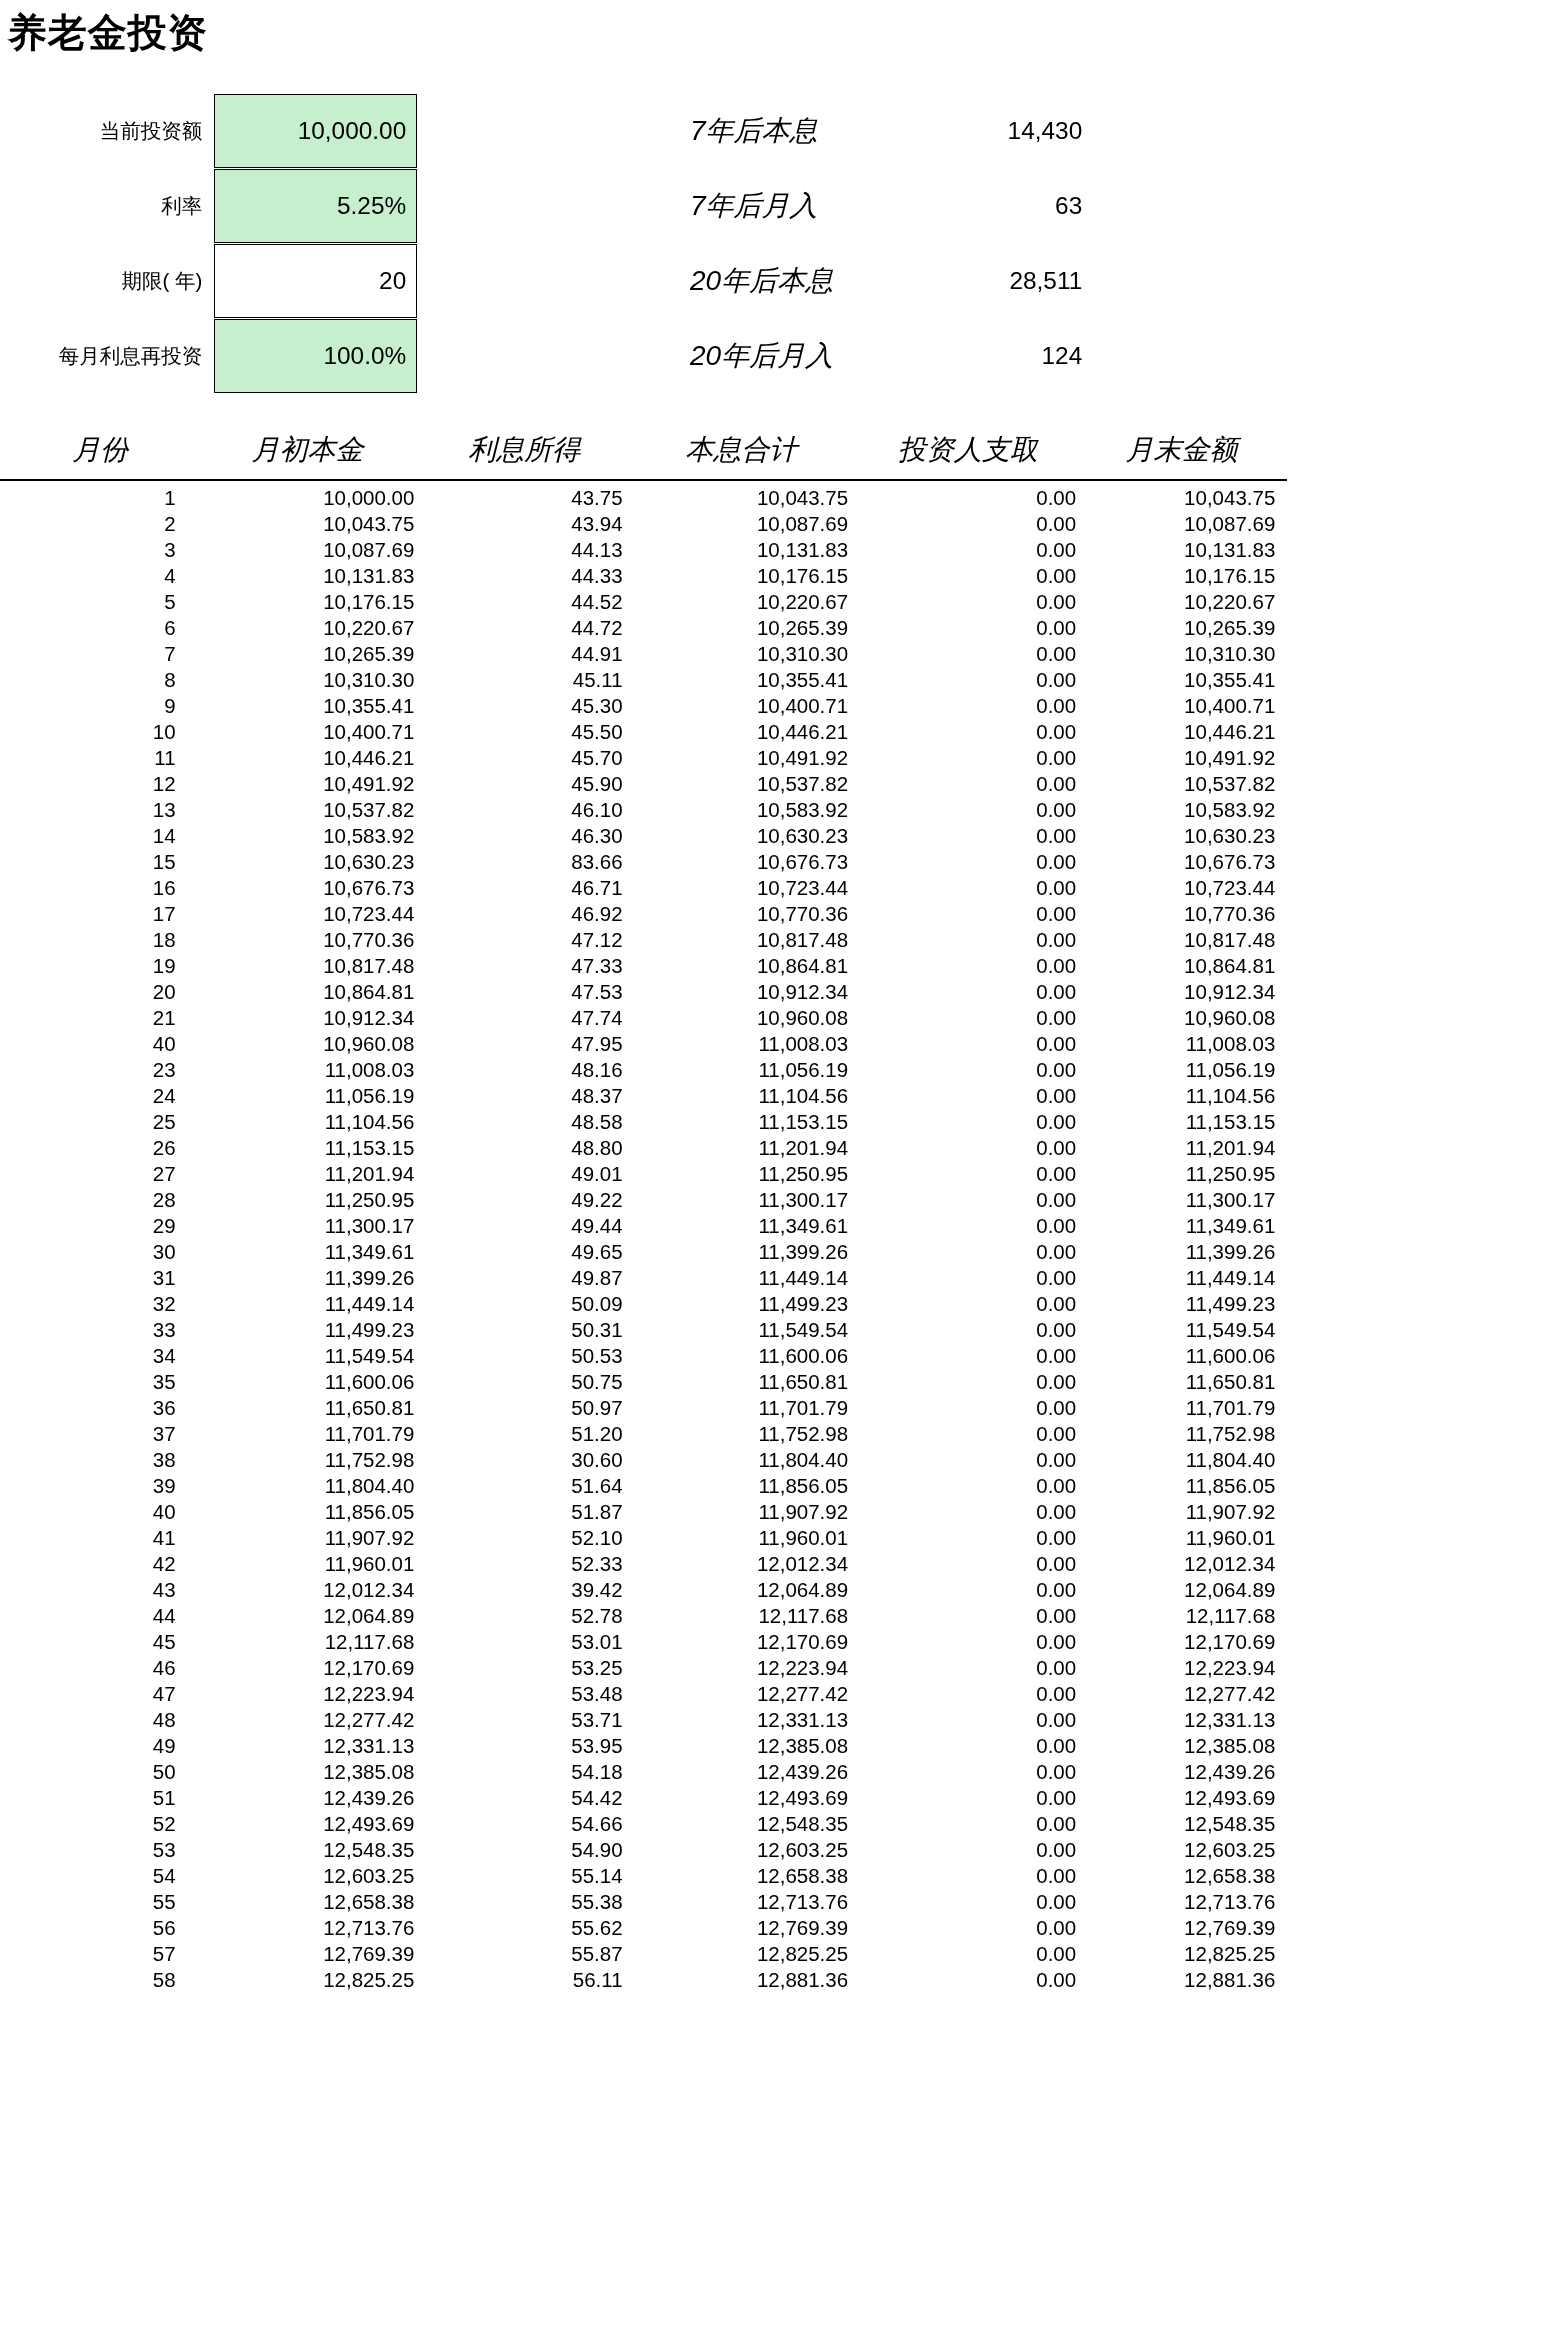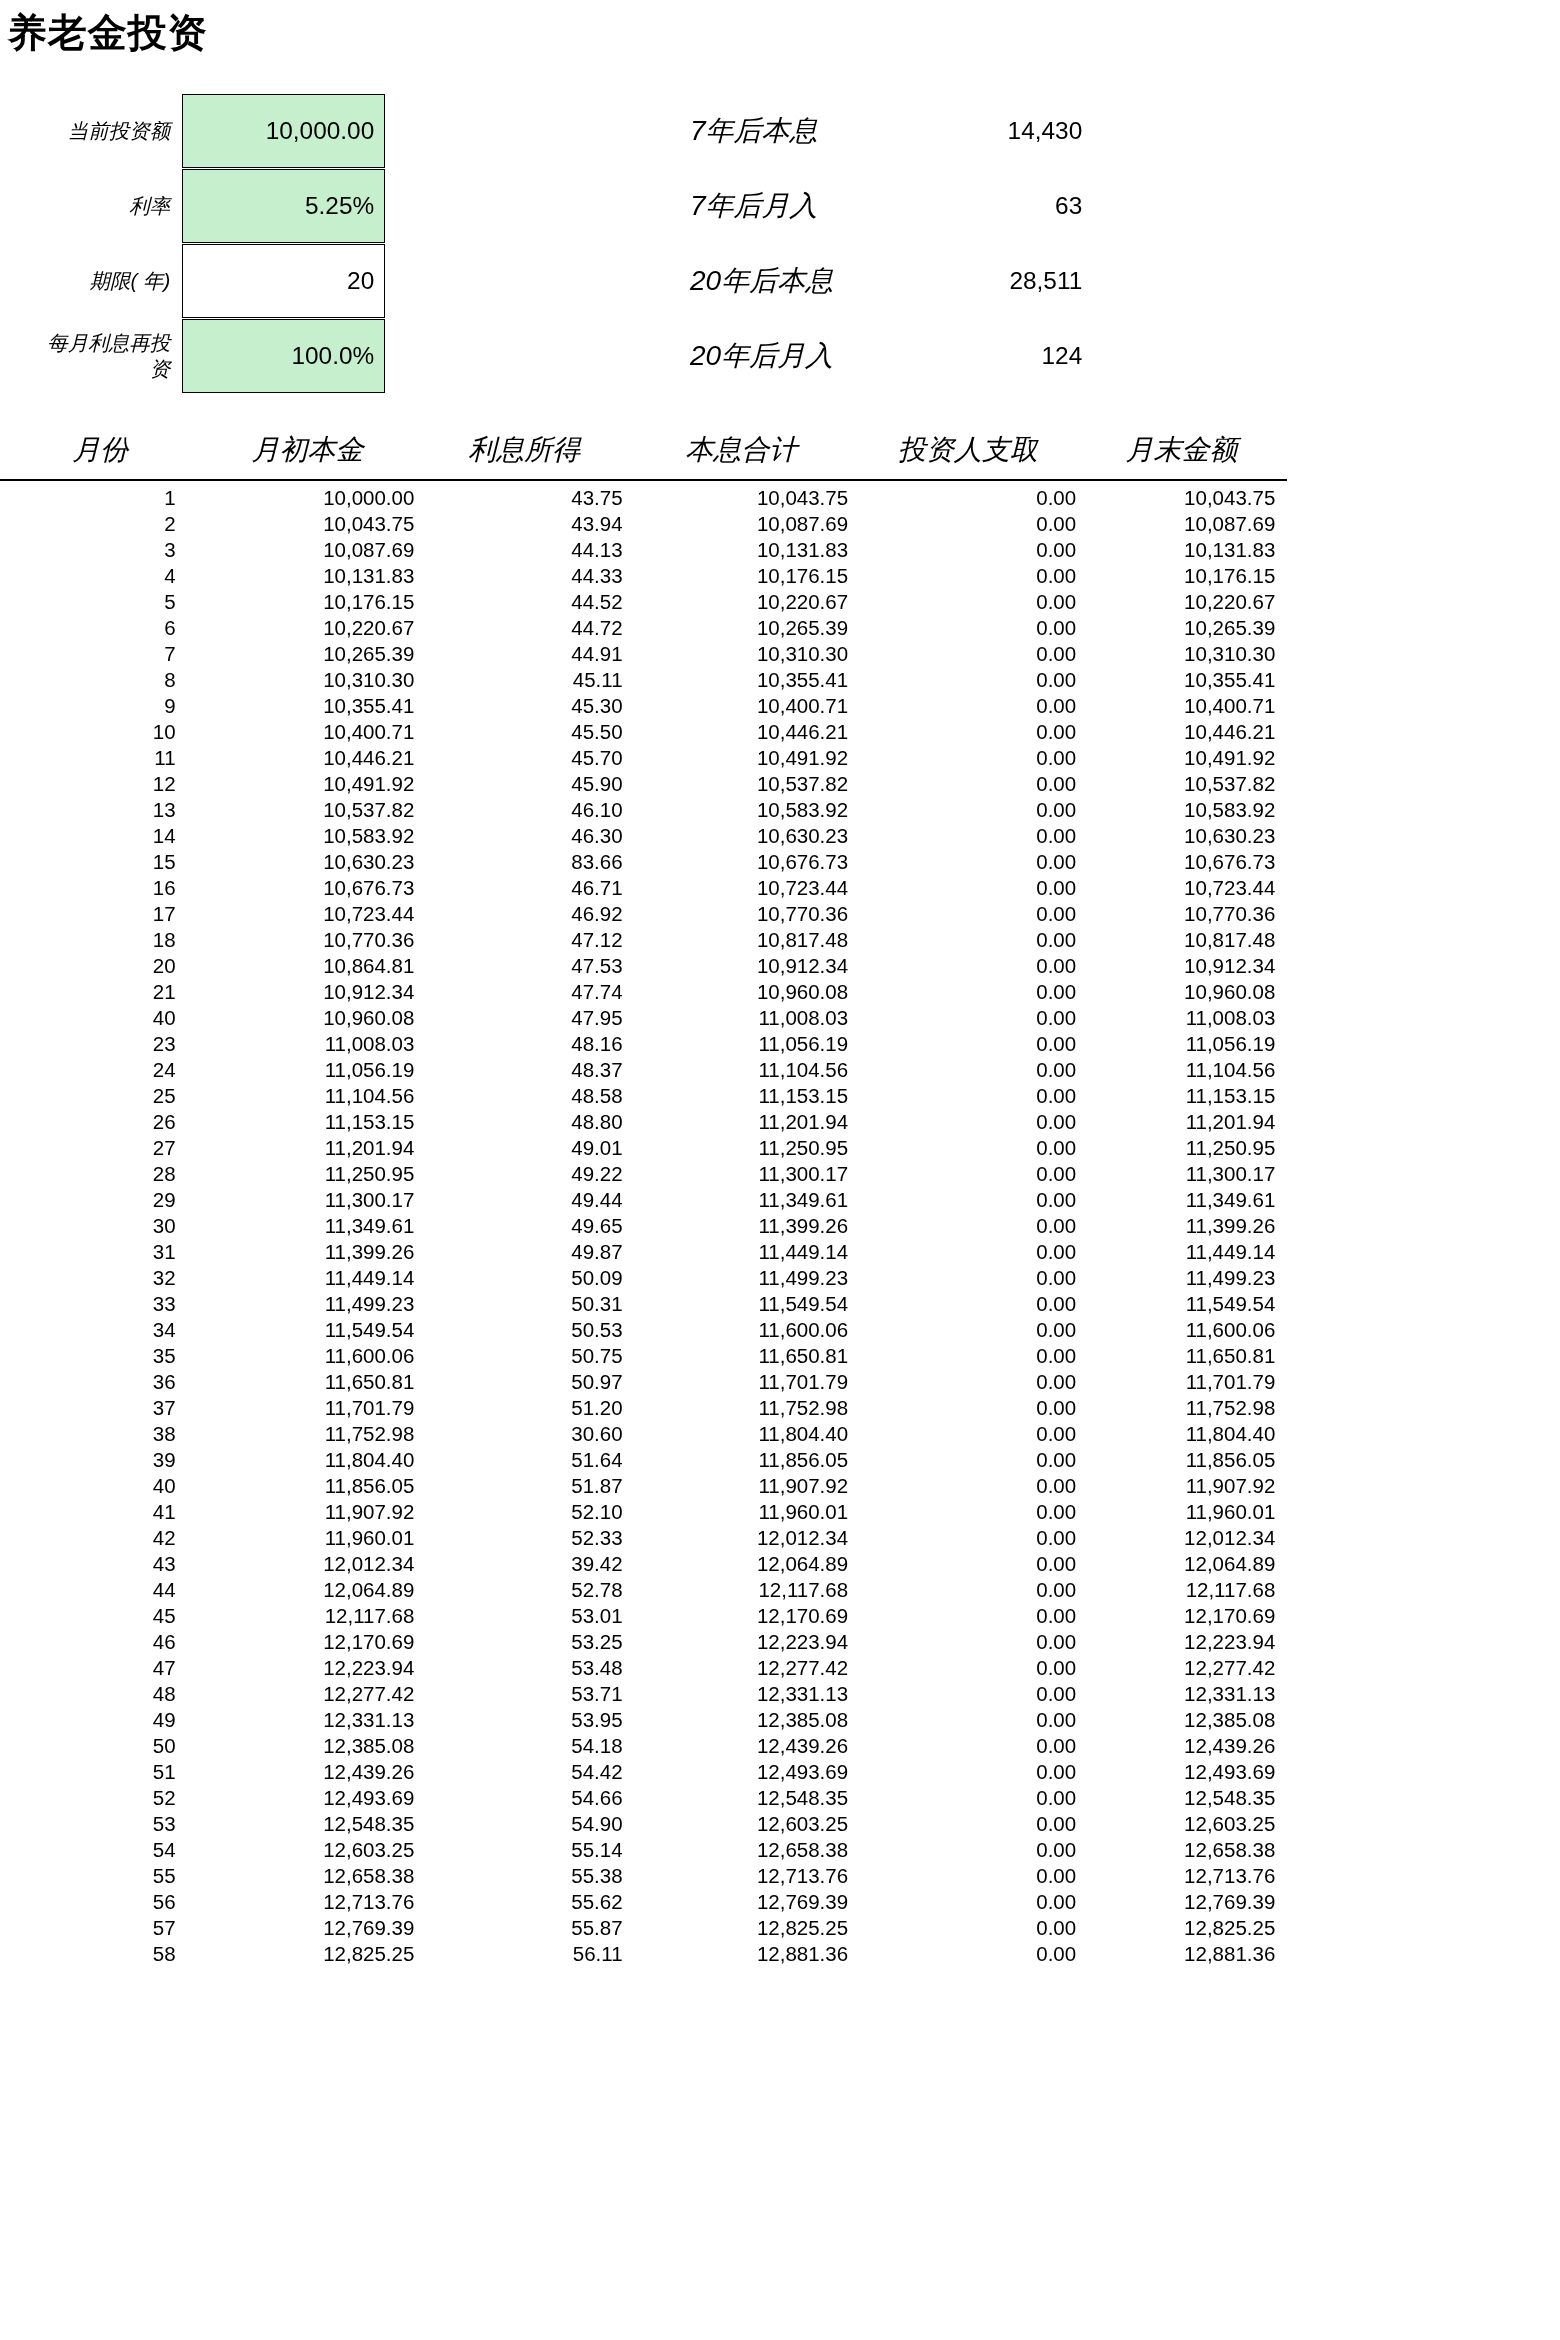--- a/index.html
+++ b/index.html
@@ -42,25 +42,24 @@
     top: 94px;
     width: 429px;
   }
   .input-row {
     display: flex;
     align-items: stretch;
     height: 74px;
     margin-bottom: 1px;
   }
   .input-label {
-    width: 182px;
+    width: 214px;
     text-align: right;
     padding-right: 11.7px;
     box-sizing: border-box;
-    font-style: italic;
     font-size: 20.5px;
     display: flex;
     align-items: center;
     justify-content: flex-end;
     line-height: 1.25;
     padding-left: 47px;
   }
   .input-label span {
     display: block;
     text-align: right;
@@ -354,20 +353,28 @@
           </tr>
           <tr>
             <td class="c-month">18</td>
             <td class="c-begin">10,770.36</td>
             <td class="c-int">47.12</td>
             <td class="c-tot">10,817.48</td>
             <td class="c-draw">0.00</td>
             <td class="c-end">10,817.48</td>
           </tr>
           <tr>
+            <td class="c-month">19</td>
+            <td class="c-begin">10,817.48</td>
+            <td class="c-int">47.33</td>
+            <td class="c-tot">10,864.81</td>
+            <td class="c-draw">0.00</td>
+            <td class="c-end">10,864.81</td>
+          </tr>
+          <tr>
             <td class="c-month">20</td>
             <td class="c-begin">10,864.81</td>
             <td class="c-int">47.53</td>
             <td class="c-tot">10,912.34</td>
             <td class="c-draw">0.00</td>
             <td class="c-end">10,912.34</td>
           </tr>
           <tr>
             <td class="c-month">21</td>
             <td class="c-begin">10,912.34</td>

